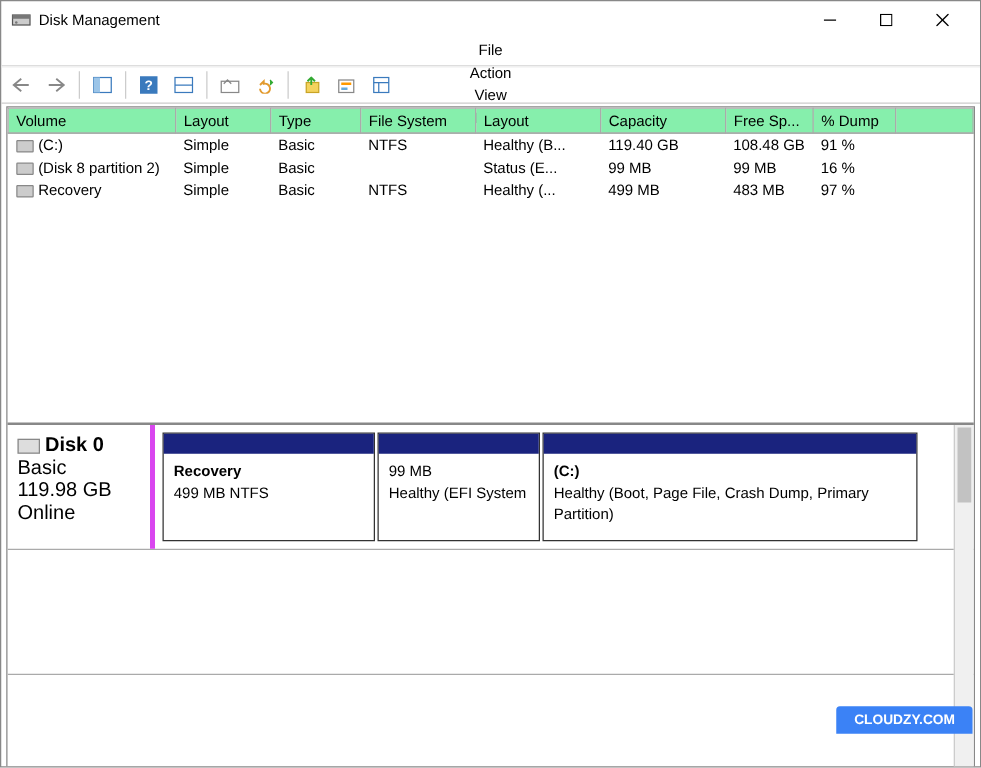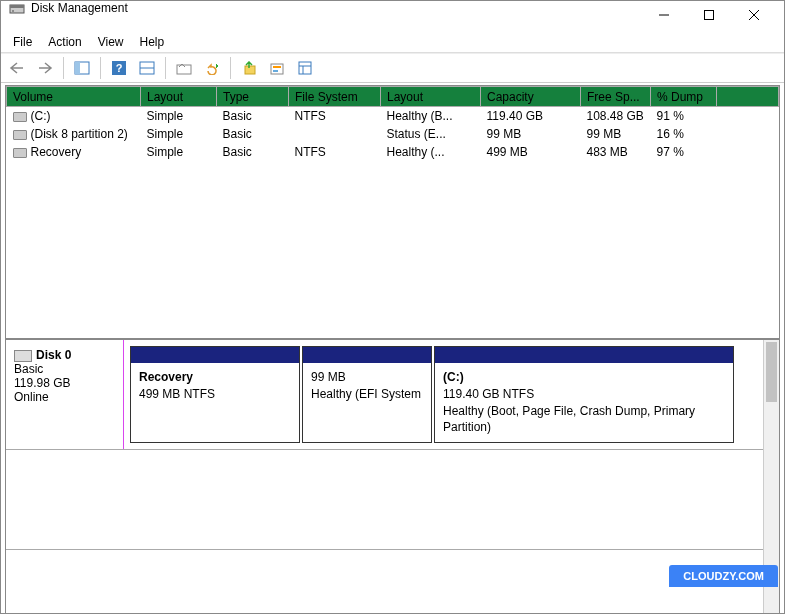--- a/index.html
+++ b/index.html
@@ -1,45 +1,45 @@
 <!DOCTYPE html>
 <html><head>
 <meta charset="utf-8">
 <style>
 * { box-sizing: border-box; margin: 0; padding: 0; }
 body { font-family: "Segoe UI", Tahoma, sans-serif; font-size: 12px; background: #fff; color: #000; width: 785px; height: 614px; overflow: hidden; border: 1px solid #888; position: relative; }
 
-.titlebar { height: 30px; display: flex; align-items: flex-start; padding: 0 8px; }
+.titlebar { height: 30px; display: flex; align-items: center; padding: 0 8px; }
 .titlebar-icon { width: 16px; height: 16px; margin-right: 6px; display:inline-flex; align-items:center; justify-content:center; }
 .titlebar-title { font-size: 12px; flex: 1; }
 .win-controls { display: flex; gap: 0; }
 .win-btn { width: 45px; height: 28px; display: flex; align-items: center; justify-content: center; cursor: pointer; font-size: 14px; }
 
-.menubar { height: 22px; display: flex; align-items: center; padding: 0 4px; font-size: 12px; border-bottom: 1px solid #ddd;}
+.menubar { height: 22px; display: flex; align-items: center; padding: 0 4px; font-size: 12px; border-bottom: 1px solid #ddd; flex-direction: column;}
 .menu-item { padding: 2px 8px; cursor: pointer; }
 
 .toolbar { height: 30px; display: flex; align-items: center; padding: 2px 4px; gap: 4px; border-bottom: 1px solid #ccc; border-top: 1px solid #eee;}
 .tool-btn { width: 24px; height: 24px; display: inline-flex; align-items: center; justify-content: center; cursor: pointer; border: 1px solid transparent;}
 .tool-sep { width: 1px; height: 22px; background: #ccc; margin: 0 2px; }
 
 .content { border: 1px solid #888; margin: 2px 4px 0 4px; height: 556px; display: flex; flex-direction: column; }
 
 .volume-panel { height: 254px; overflow: auto; border-bottom: 2px solid #888; }
 .vol-table { width: 100%; border-collapse: collapse; font-size: 12px; }
-.vol-table th { text-align: left; font-weight: normal; background: #15803d; border: 1px solid #aaa; padding: 2px 6px; height: 20px; }
+.vol-table th { text-align: left; font-weight: normal; background: #86efac; border: 1px solid #aaa; padding: 2px 6px; height: 20px; }
 .vol-table td { padding: 2px 6px; white-space: nowrap; }
 .vol-icon { display:inline-block; width:14px; height:10px; background:#ccc; border:1px solid #888; border-radius:1px; margin-right:4px; vertical-align:middle; }
 
 .graphical-panel { flex: 1; display: flex; overflow: hidden; position: relative; }
 .g-scroll-area { flex:1; overflow: auto; }
 .g-scroll { position: absolute; right:0; top:0; bottom:0; width:16px; background:#f0f0f0; border-left:1px solid #ccc;}
 .g-scroll-thumb { position:absolute; left:2px; right:2px; top:2px; height:60px; background:#c2c2c2;}
 
 .disk-row { display: flex; border-bottom: 1px solid #aaa; min-height: 100px; }
-.disk-header { width: 118px; padding: 8px; border-right: 1px solid #d946ef; font-size: 12px; }
+.disk-header { width: 118px; padding: 8px; border-right: 4px solid #d946ef; font-size: 16px; }
 .disk-header .disk-icon { display:inline-block; width:18px; height:12px; background:#ddd; border:1px solid #888; margin-right:4px; vertical-align:middle;}
 .disk-header .cd-icon { display:inline-block; width:14px; height:14px; border:1px solid #888; border-radius:50%; margin-right:4px; vertical-align:middle; background:radial-gradient(circle,#fff 30%,#ccc 31%,#ccc 100%);}
 .disk-name { font-weight: bold; }
 .disk-body { flex: 1; padding: 6px; display: flex; gap: 2px; }
 .partition { border: 1px solid #333; flex-shrink: 0; display:flex; flex-direction:column;}
 .partition-bar { height: 16px; background: #1a237e; }
 .partition-info { padding: 6px 8px; font-size: 12px; line-height: 1.4; }
 .partition-info .p-name { font-weight: bold; }
 
 .watermark { position: absolute; right: 6px; bottom: 26px; background: #3b82f6; color: #fff; padding: 5px 14px; font-size: 11px; font-weight: bold; border-radius: 3px 3px 0 0; }
@@ -229,21 +229,20 @@
               <div class="partition-bar"></div>
               <div class="partition-info">
                 <div>99 MB</div>
                 <div>Healthy (EFI System</div>
               </div>
             </div>
             <div class="partition" style="width:300px">
               <div class="partition-bar"></div>
               <div class="partition-info">
                 <div class="p-name">(C:)</div>
-                <div>119.40 GB NTFS</div>
                 <div>Healthy (Boot, Page File, Crash Dump, Primary Partition)</div>
               </div>
             </div>
           </div>
         </div>
         <div class="disk-row">
           <div class="disk-body"></div>
         </div>
       </div>
     <div class="g-scroll">

